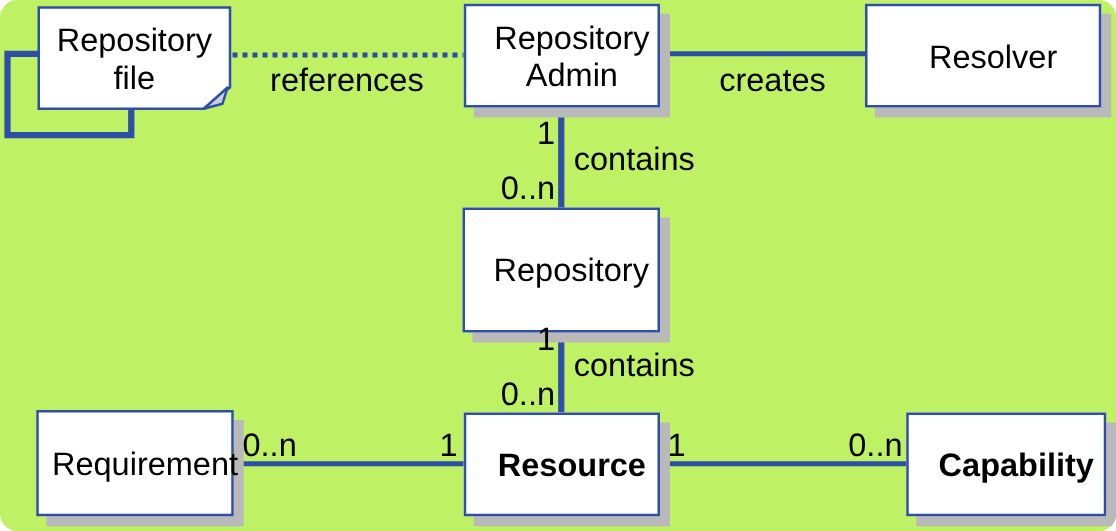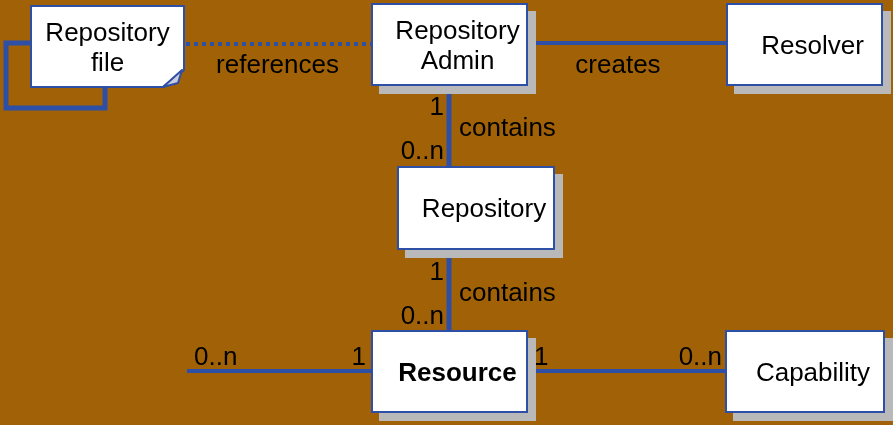--- a/index.html
+++ b/index.html
@@ -4,24 +4,25 @@
 <style>
   html, body {
     margin: 0;
     padding: 0;
     background: #ffffff;
   }
   #stage {
     position: relative;
     width: 893px;
     height: 425px;
-    background: #a16207;
+    background: #bef264;
     font-family: "Liberation Sans", "DejaVu Sans", sans-serif;
     color: #000000;
     overflow: hidden;
+    border-radius: 14px;
   }
   #connector-layer {
     position: absolute;
     left: 0;
     top: 0;
     width: 893px;
     height: 425px;
   }
   .node {
     position: absolute;
@@ -52,25 +53,25 @@
     font-size: 26px;
     line-height: 26px;
     white-space: nowrap;
     color: #000000;
   }
   .lbl.center { text-align: center; }
   .lbl.right  { text-align: right; }
 
   
   #node-repository-admin { left: 371px; top: 3px;   width: 157px; height: 83px; }
-  #node-resolver         { left: 726px; top: 3px;   width: 157px; height: 83px; }
-  #node-repository       { left: 370px; top: 166px; width: 158px; height: 84px; margin-left: 27px; }
+  #node-resolver         { left: 692px; top: 3px;   width: 189px; height: 83px; }
+  #node-repository       { left: 370px; top: 166px; width: 158px; height: 100px; }
   #node-requirement      { left: 29px;  top: 328px; width: 158px; height: 85px; }
   #node-resource         { left: 371px; top: 330px; width: 157px; height: 83px; font-weight: bold; }
-  #node-capability       { left: 725px; top: 330px; width: 160px; height: 83px; }
+  #node-capability       { left: 725px; top: 330px; width: 160px; height: 83px; font-weight: bold; }
   #note-repository-file  { left: 31px;  top: 6px;   width: 153px; height: 81px; }
 
   
   #lbl-references   { left: 205px; top: 51px;  width: 145px; }
   #lbl-creates      { left: 553px; top: 51px;  width: 130px; }
   #lbl-contains-1   { left: 459px; top: 114px; }
   #lbl-m1-top       { left: 418px; top: 93px;  width: 26px; }
   #lbl-m0n-top      { left: 396px; top: 137px; width: 48px; }
   #lbl-contains-2   { left: 459px; top: 279px; }
   #lbl-m1-mid       { left: 418px; top: 258px; width: 26px; }
@@ -114,20 +115,23 @@
   </div>
 
   <div id="node-resolver" class="node">
     <span>Resolver</span>
   </div>
 
   <div id="node-repository" class="node">
     <span>Repository</span>
   </div>
 
+  <div id="node-requirement" class="node">
+    <span>Requirement</span>
+  </div>
 
   <div id="node-resource" class="node">
     <span>Resource</span>
   </div>
 
   <div id="node-capability" class="node">
     <span>Capability</span>
   </div>
 
   <span id="lbl-references" class="lbl center">references</span>

